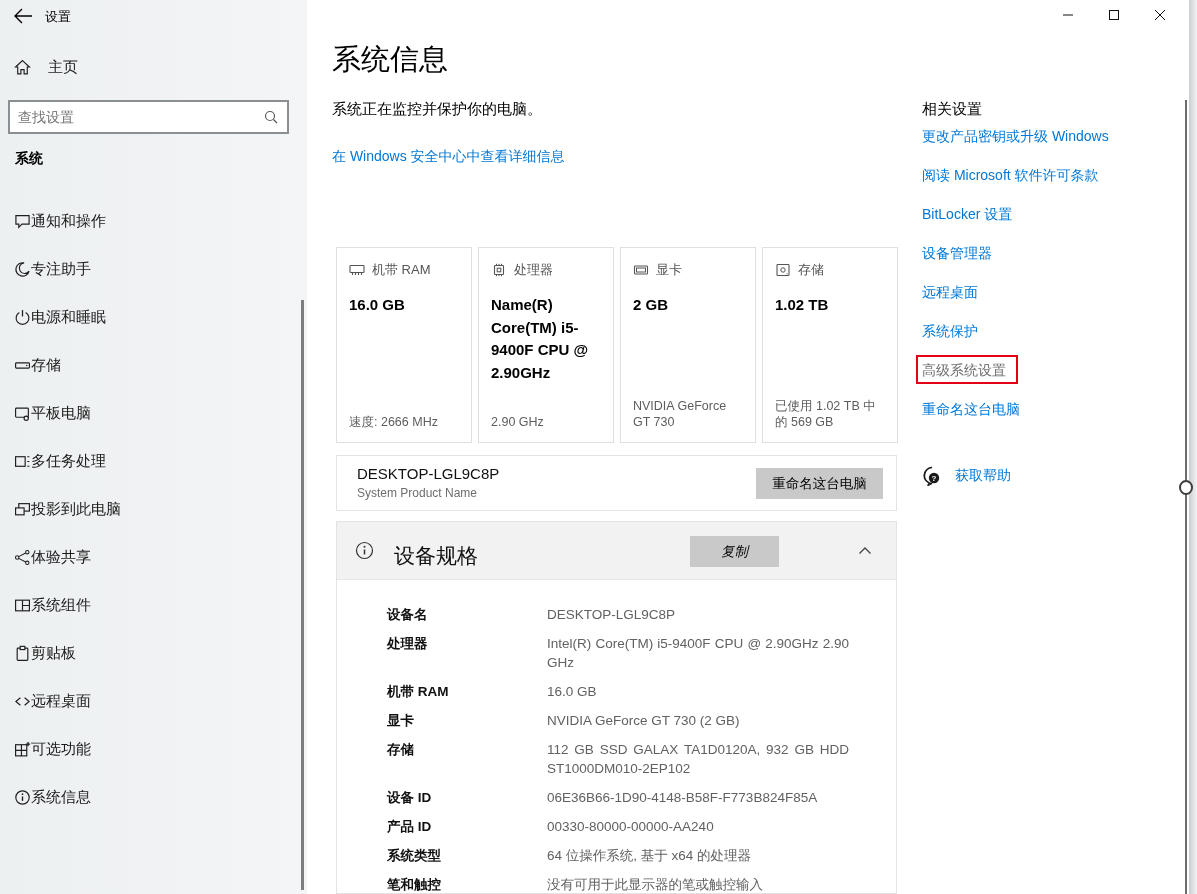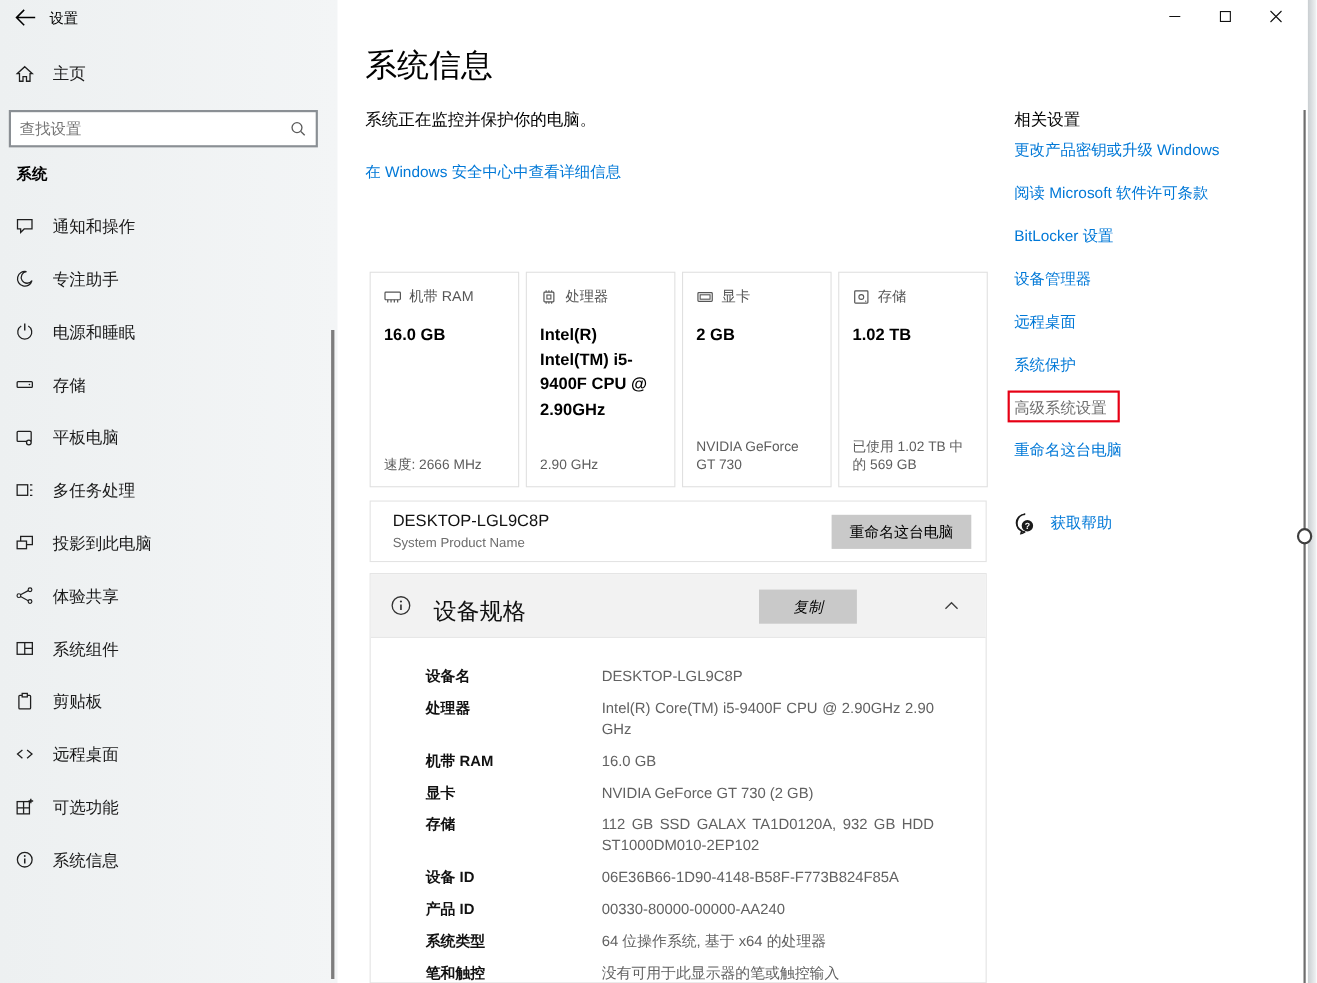--- a/index.html
+++ b/index.html
@@ -13,21 +13,21 @@
   .back-btn { position:absolute; left:13px; top:7px; width:20px; height:18px; cursor:pointer; }
   .app-title { position:absolute; left:45px; top:8px; font-size:13px; color:#000; }
   .home-row { position:absolute; left:14px; top:58px; display:flex; align-items:center; gap:17px; font-size:15px; }
   .search-box { position:absolute; left:8px; top:100px; width:281px; height:34px; background:#fff;
                 border:2px solid #8a8f94; display:flex; align-items:center; }
   .search-box input { flex:1; border:none; outline:none; background:transparent; font-size:14px;
                       color:#333; padding:0 8px; font-family:"Liberation Sans",sans-serif; }
   .search-box .mag { width:24px; color:#5a5a5a; }
   .section-head { position:absolute; left:15px; top:150px; font-size:14px; font-weight:700; color:#000; }
   .nav { position:absolute; left:0; top:197px; width:300px; }
-  .navitem { display:flex; align-items:flex-start; gap:17px; height:48px; padding-left:14px;
+  .navitem { display:flex; align-items:center; height:48px; padding-left:14px;
              font-size:15px; cursor:pointer; }
   .nicon { width:17px; height:17px; display:flex; align-items:center; justify-content:center; color:#1f1f1f; }
   .side-scroll { position:absolute; left:301px; top:300px; width:3px; height:590px; background:#7d7d7d; }
 
   
   .main { position:absolute; left:307px; top:0; width:890px; height:894px; background:#fff; }
   .win-controls { position:absolute; top:0; right:14px; display:flex; }
   .wc { width:46px; height:30px; display:flex; align-items:center; justify-content:center; color:#111; cursor:pointer; }
 
   .page-title { position:absolute; left:25px; top:40px; font-size:29px; font-weight:400; color:#000; }
@@ -281,21 +281,21 @@
         <div class="card-label">
           <span class="cicon">
             <svg viewBox="0 0 16 14" width="16" height="14">
                 <rect x="3.5" y="2.5" width="9" height="9" rx="0.8" stroke="#555" stroke-width="1.1" fill="none"></rect>
                 <rect x="6.2" y="5.2" width="3.6" height="3.6" stroke="#555" stroke-width="1" fill="none"></rect>
                 <path d="M5.5 0.8 V2.5 M8 0.8 V2.5 M10.5 0.8 V2.5 M5.5 11.5 V13.2 M8 11.5 V13.2 M10.5 11.5 V13.2" stroke="#555" stroke-width="1"></path>
               </svg>
           </span>
           <span>处理器</span>
         </div>
-        <div class="card-value">Intel(R) Intel(TM) i5-9400F CPU @ 2.90GHz</div>
+        <div class="card-value">Name(R) Core(TM) i5-9400F CPU @ 2.90GHz</div>
         <div class="card-foot">2.90 GHz</div>
       </div>
       <div class="card">
         <div class="card-label">
           <span class="cicon">
             <svg viewBox="0 0 16 14" width="16" height="14">
                 <rect x="1.5" y="3" width="13" height="8" rx="0.8" stroke="#555" stroke-width="1.1" fill="none"></rect>
                 <rect x="3.5" y="5" width="9" height="4" stroke="#555" stroke-width="1" fill="none"></rect>
               </svg>
           </span>

